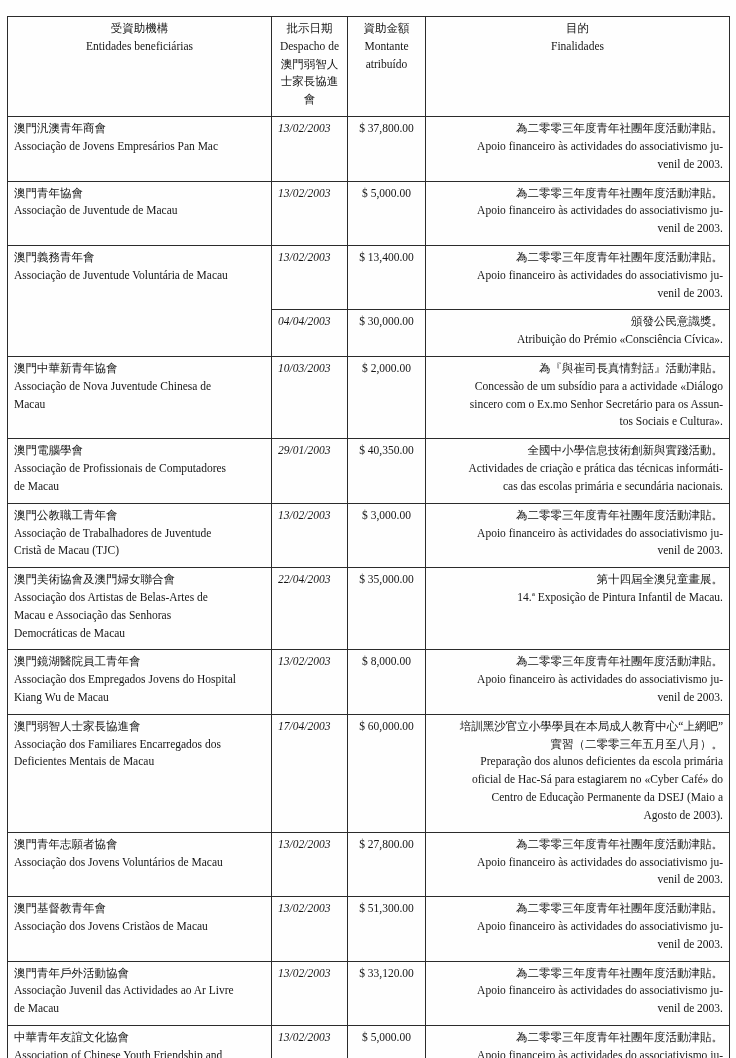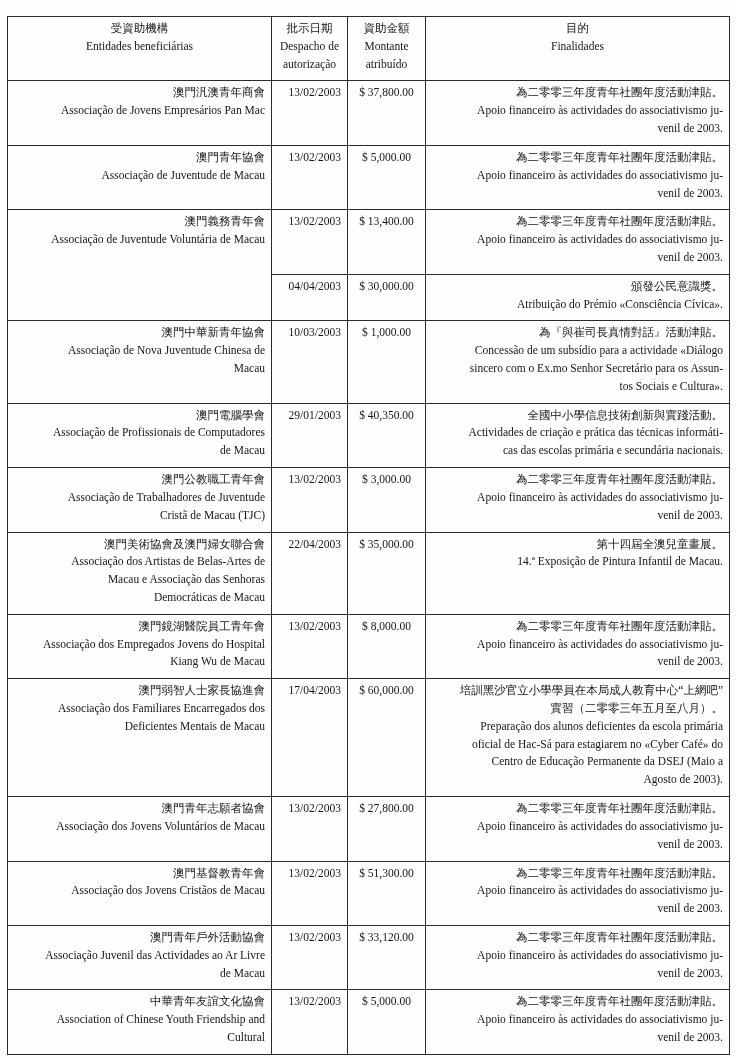--- a/index.html
+++ b/index.html
@@ -35,43 +35,43 @@
     font-size: 11.5px;
     line-height: 1.55;
     color: #151515;
     white-space: pre-line;
     overflow-wrap: break-word;
   }
   table.subsidy-table th {
     font-weight: normal;
     text-align: center;
   }
-  td.cell-entity  { text-align: right; }
-  td.cell-date    { text-align: right; }
+  td.cell-entity  { text-align: left; }
+  td.cell-date    { text-align: left; font-style: italic; }
   td.cell-amount  { text-align: center; padding-right: 4px; }
   td.cell-purpose { text-align: right; }
 </style>
 </head>
 <body>
 
 <div class="page">
   <table class="subsidy-table">
     <colgroup>
       <col class="col-entity">
       <col class="col-date">
       <col class="col-amount">
       <col class="col-purpose">
     </colgroup>
     <thead>
       <tr>
         <th class="col-entity">受資助機構
 Entidades beneficiárias</th>
         <th class="col-date">批示日期
 Despacho de
-autorização</th>
+澳門弱智人士家長協進會</th>
         <th class="col-amount">資助金額
 Montante
 atribuído</th>
         <th class="col-purpose">目的
 Finalidades</th>
       </tr>
     </thead>
     <tbody>
         <tr>
           <td class="cell-entity">澳門汎澳青年商會
@@ -104,21 +104,21 @@
           <td class="cell-date">04/04/2003</td>
           <td class="cell-amount">$ 30,000.00</td>
           <td class="cell-purpose">頒發公民意識獎。
 Atribuição do Prémio «Consciência Cívica».</td>
         </tr>
         <tr>
           <td class="cell-entity">澳門中華新青年協會
 Associação de Nova Juventude Chinesa de
 Macau</td>
           <td class="cell-date">10/03/2003</td>
-          <td class="cell-amount">$ 1,000.00</td>
+          <td class="cell-amount">$ 2,000.00</td>
           <td class="cell-purpose">為『與崔司長真情對話』活動津貼。
 Concessão de um subsídio para a actividade «Diálogo
 sincero com o Ex.mo Senhor Secretário para os Assun-
 tos Sociais e Cultura».</td>
         </tr>
         <tr>
           <td class="cell-entity">澳門電腦學會
 Associação de Profissionais de Computadores
 de Macau</td>
           <td class="cell-date">29/01/2003</td>

